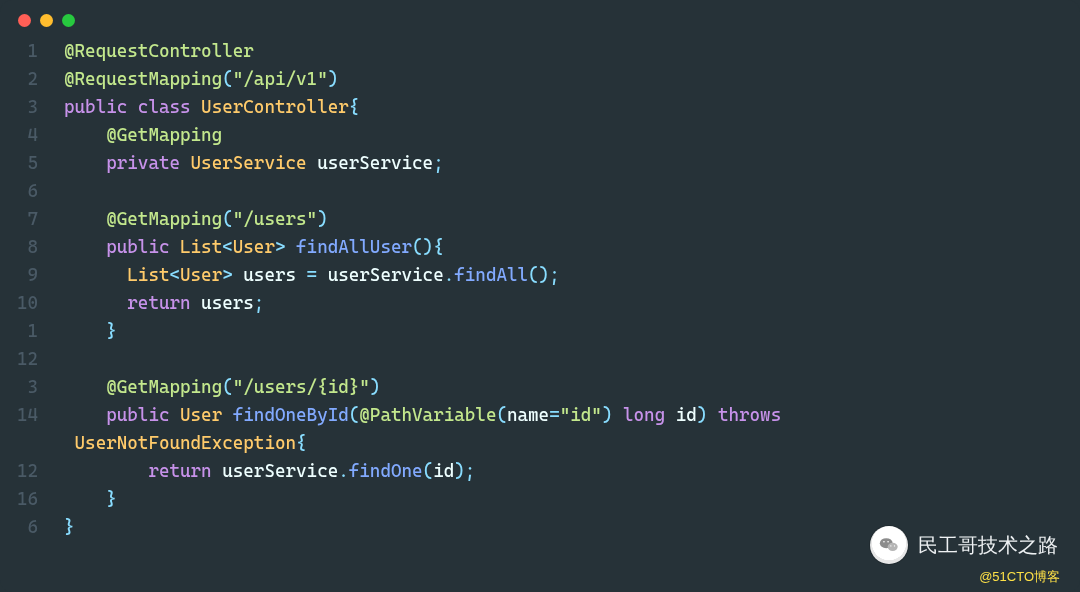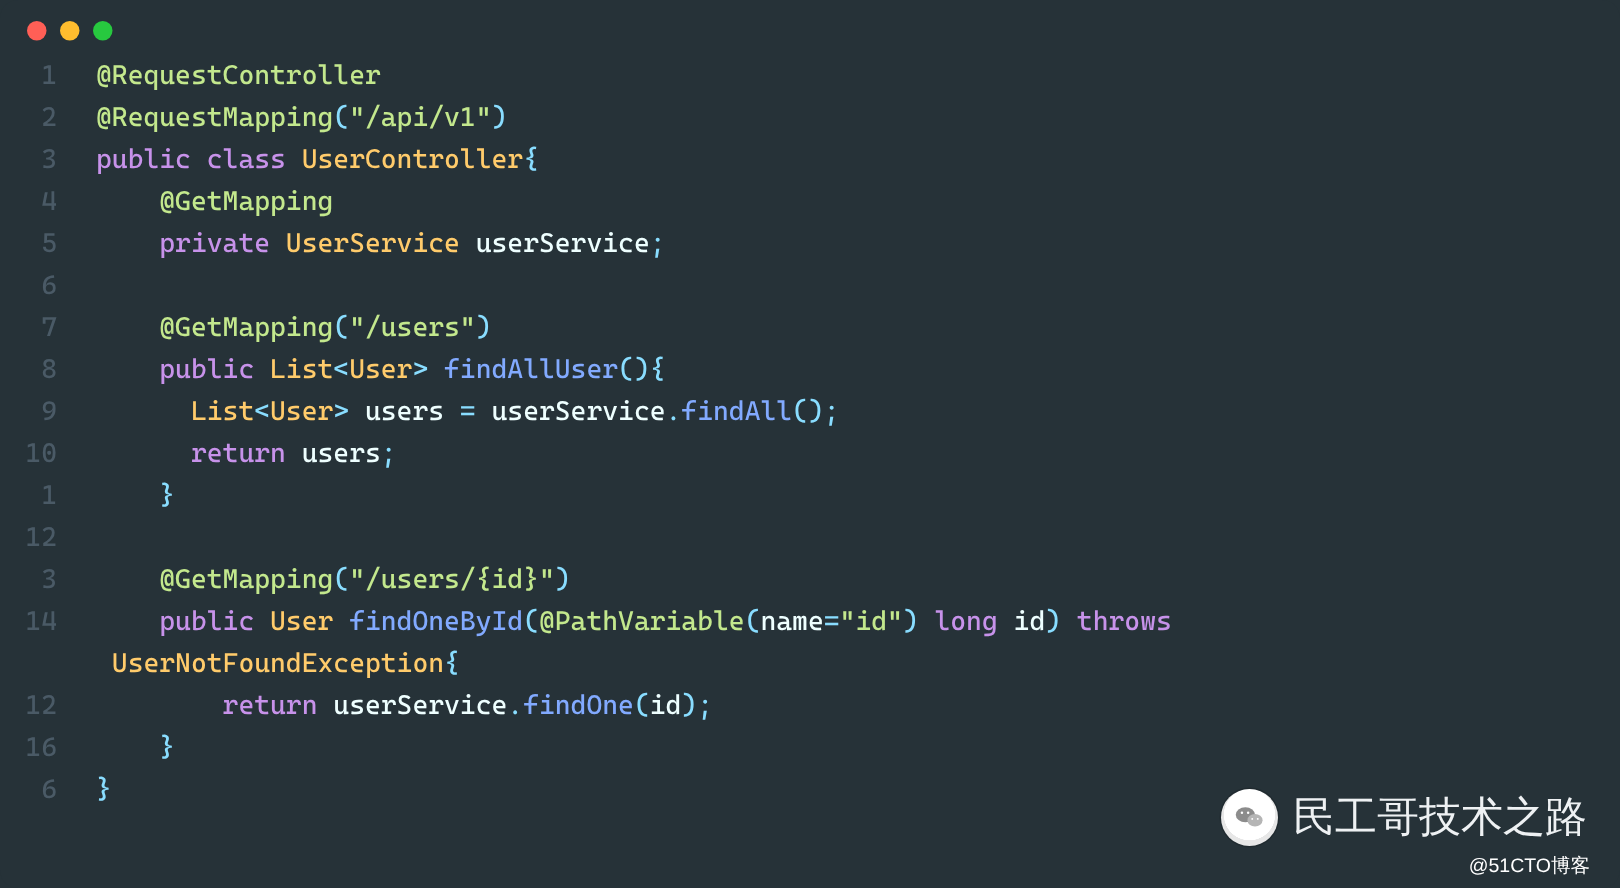--- a/index.html
+++ b/index.html
@@ -61,35 +61,35 @@
 
   .watermark {
     position: absolute;
     right: 22px;
     bottom: 28px;
     display: flex;
     align-items: center;
     gap: 10px;
     color: #eef1f3;
     font-family: -apple-system, "PingFang SC", "Microsoft YaHei", sans-serif;
-    font-size: 28px;
+    font-size: 20px;
   }
   .watermark .bubble {
     width: 38px; height: 38px; border-radius: 50%;
     background: radial-gradient(circle at 50% 45%, #ffffff 0 60%, #e7e7e7 61% 100%);
     display: flex; align-items: center; justify-content: center;
     box-shadow: 0 0 0 1px rgba(0,0,0,.15);
   }
   .credit {
     position: absolute;
     right: 20px;
     bottom: 6px;
     font-family: -apple-system, sans-serif;
     font-size: 13px;
-    color: #ffffff;
+    color: #fde047;
     margin-top: 12px;
   }
 </style>
 </head>
 <body>
 
 <div class="window">
   <div class="titlebar">
     <span class="dot red"></span>
     <span class="dot yellow"></span>

